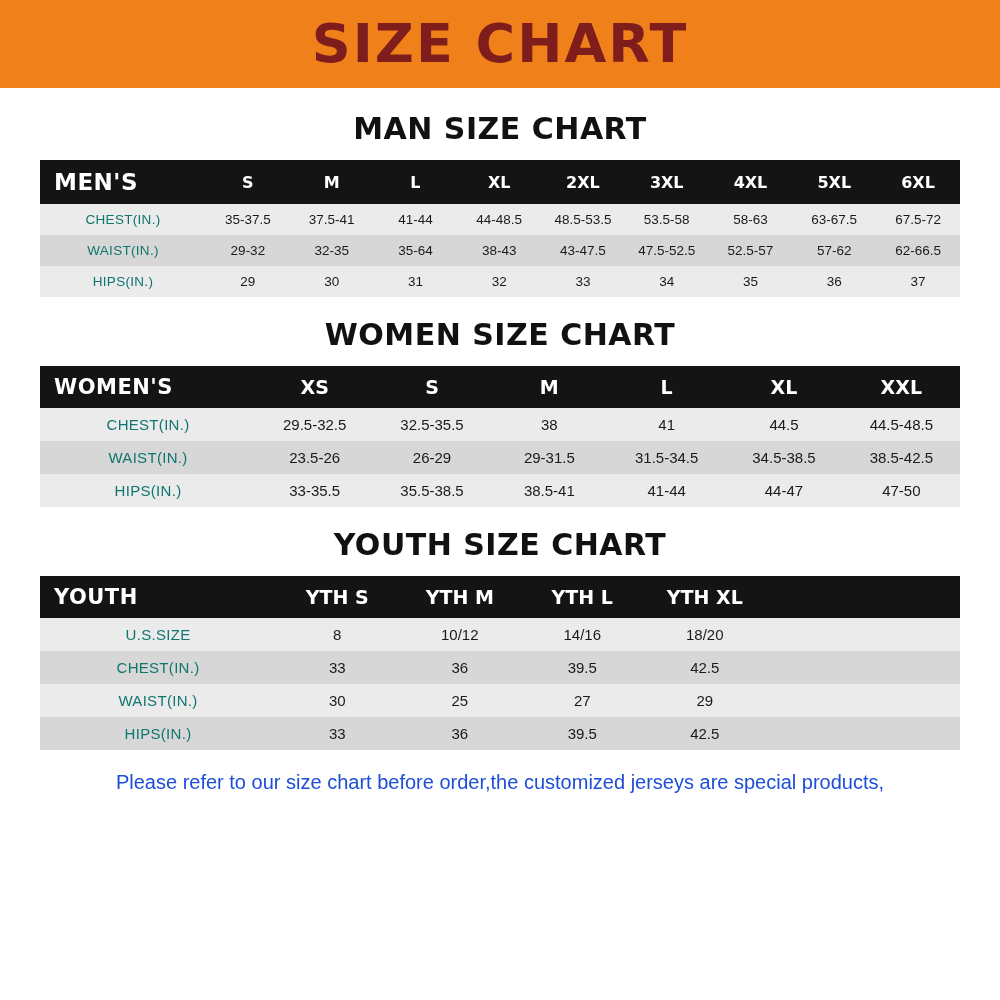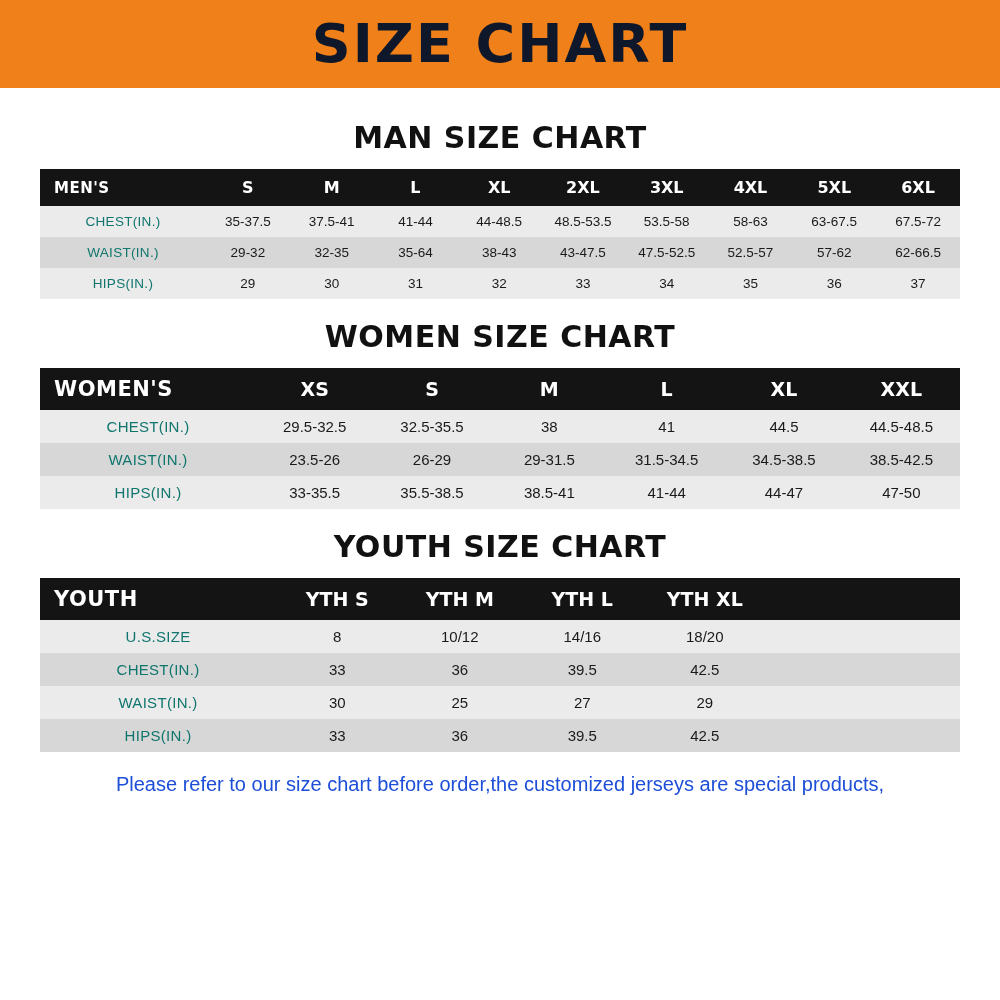--- a/index.html
+++ b/index.html
@@ -27,29 +27,29 @@
     background: #f08019;
     display: flex;
     align-items: center;
     justify-content: center;
     flex: 0 0 auto;
   }
   .header-title {
     font-size: 54px;
     font-weight: bold;
     letter-spacing: 2px;
-    color: #0f172a;
+    color: #7f1d1d;
     font-family: "DejaVu Sans", sans-serif;
     text-align: center;
     line-height: 1;
   }
   
   .content {
     flex: 1 1 auto;
-    padding: 12px 40px;
+    padding: 3px 40px;
     box-sizing: border-box;
   }
   .section {
     margin-top: 20px;
   }
   .section-title {
     text-align: center;
     font-size: 30px;
     font-weight: bold;
     color: #111111;
@@ -95,21 +95,21 @@
   }
   table.size-table tr.row-a td {
     background: #ebebeb;
   }
   table.size-table tr.row-b td {
     background: #d7d7d7;
   }
   
   #men-table td { font-size: 13.5px; }
   #men-table tr.head-row th { font-size: 16px; }
-  #men-table tr.head-row th.first-col { font-size: 15px; }
+  #men-table tr.head-row th.first-col { font-size: 23px; }
 
   #women-table td { font-size: 15px; }
   #women-table tr.head-row th { font-size: 19px; }
   #women-table tr.head-row th.first-col { font-size: 21px; }
 
   #youth-table td { font-size: 15px; }
   #youth-table tr.head-row th { font-size: 19px; }
   #youth-table tr.head-row th.first-col { font-size: 21px; }
 
   

